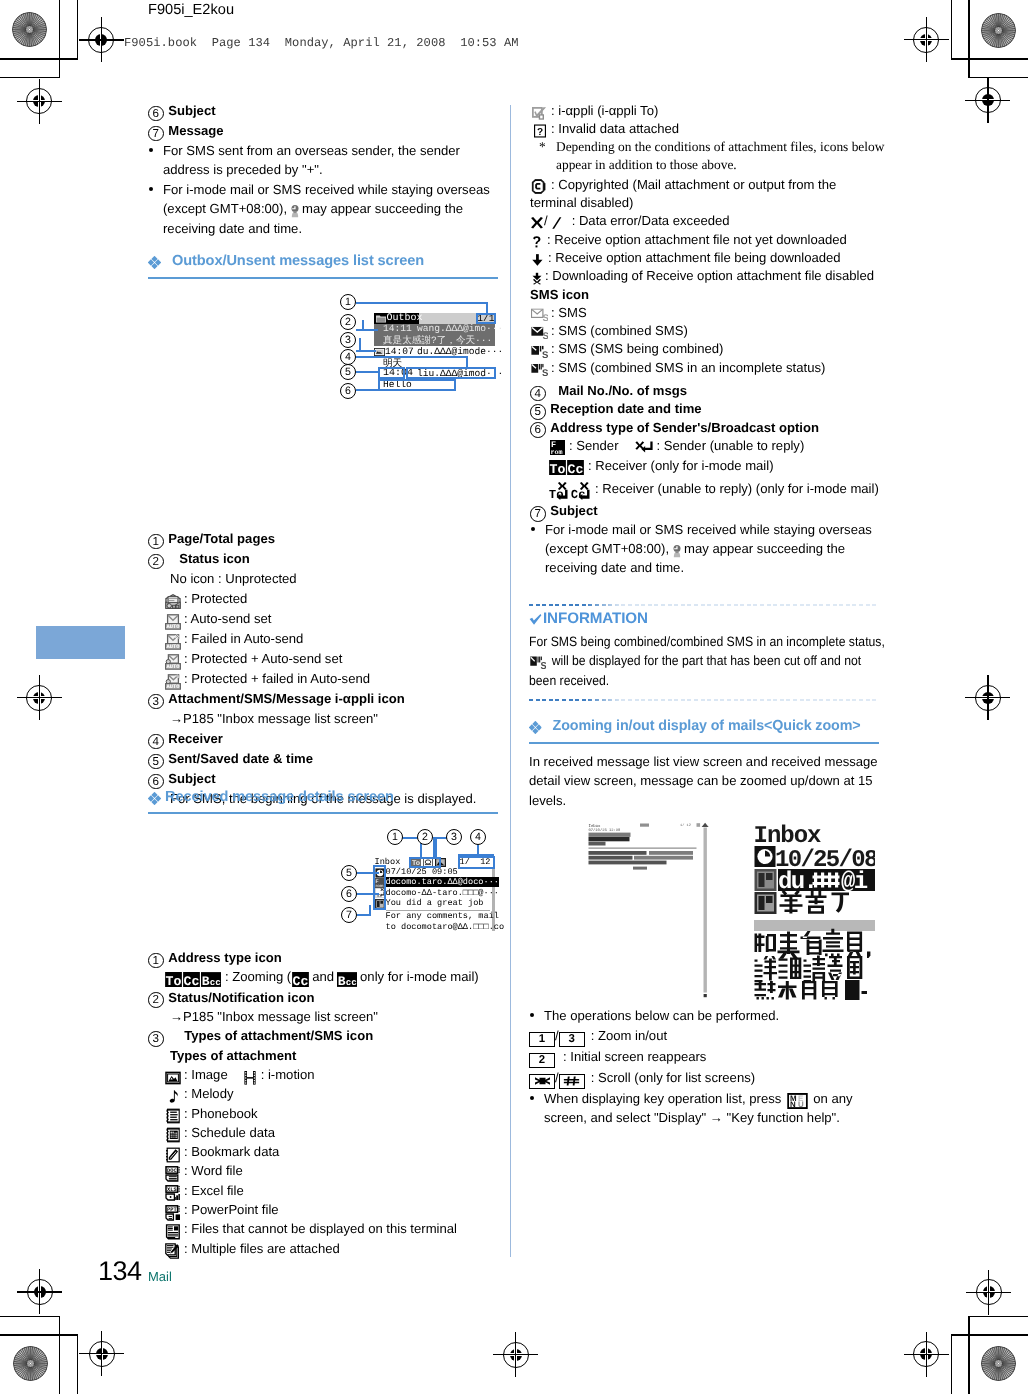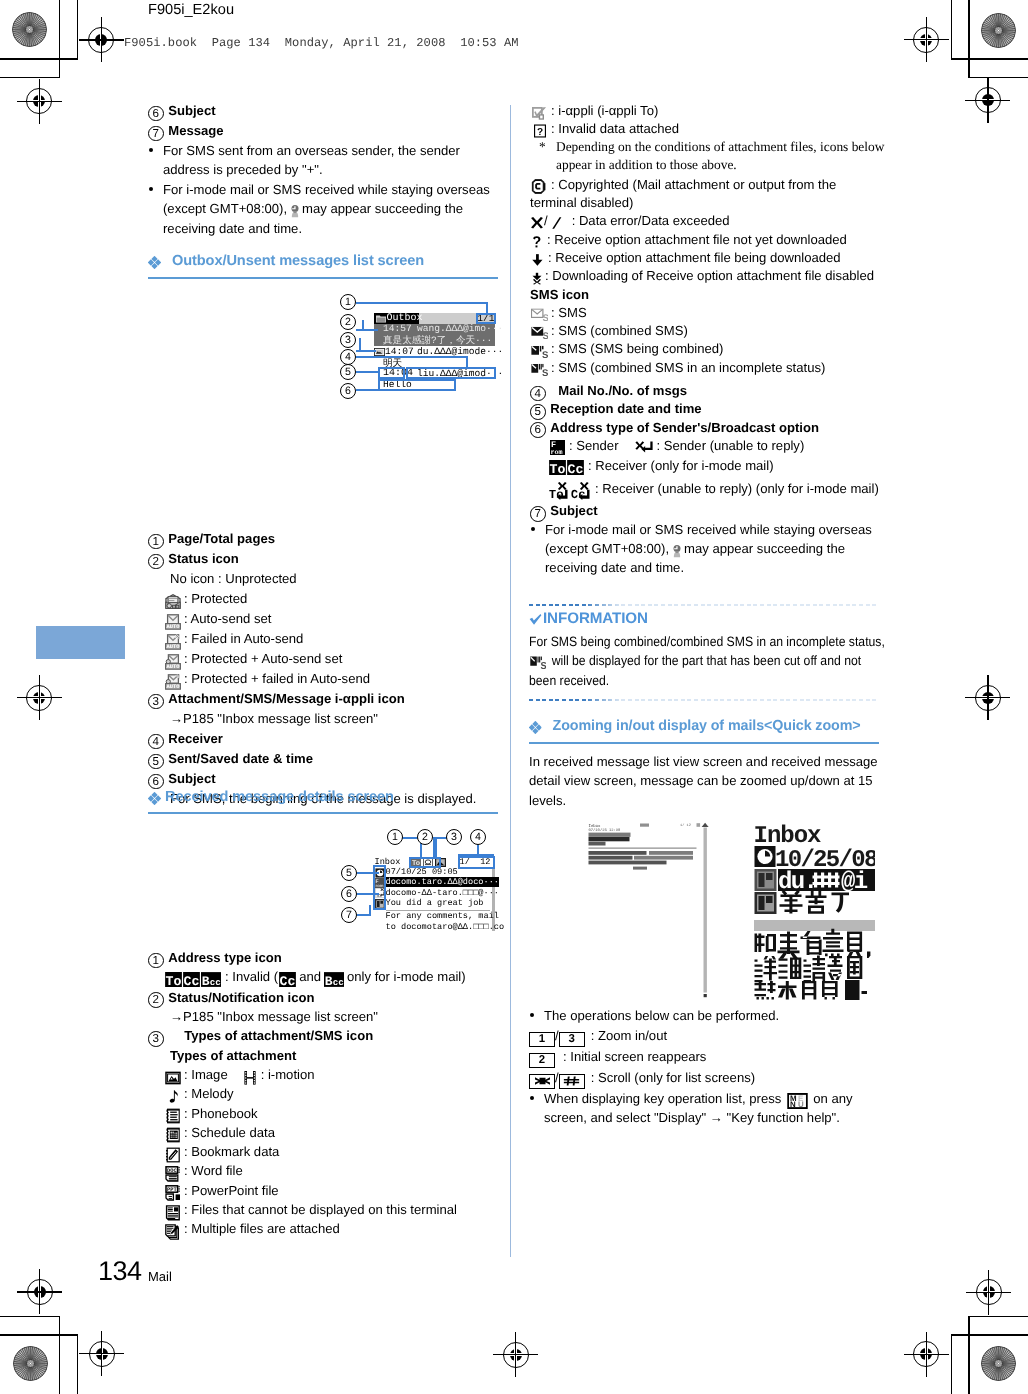--- a/index.html
+++ b/index.html
@@ -21,21 +21,21 @@
   .regmark .cv{position:absolute;left:22px;top:15.5px;width:1.2px;height:14px;background:#000;}
   .regmark .ch{position:absolute;top:22px;left:15.5px;height:1.2px;width:14px;background:#000;}
   .cropline{position:absolute;background:#000;}
   
   .rosette{position:absolute;width:35px;height:35px;border-radius:50%;overflow:hidden;}
   
   .ttl{font-size:14.6px;letter-spacing:0;}
   .hdrfile{font-family:"Liberation Mono",monospace;font-size:12.1px;color:#3a3a3a;letter-spacing:0.05px;}
   .body{font-size:13.1px;line-height:19.4px;}
   .bold{font-weight:bold;}
-  .blue{color:#000000;}
+  .blue{color:#0f766e;}
   .sec{color:#5b9bd5;font-weight:bold;font-size:14.6px;letter-spacing:-0.1px;}
   .secrule{position:absolute;height:1.6px;background:#5b9bd5;}
   .numc{display:inline-block;width:15.6px;height:15.6px;border:1.1px solid #000;border-radius:50%;
      font-size:11.6px;line-height:14px;text-align:center;vertical-align:-1.6px;box-sizing:border-box;
      font-weight:normal;font-family:"Liberation Sans",sans-serif;}
   .dot{display:inline-block;width:4.4px;height:4.4px;border-radius:50%;background:#000;vertical-align:3.5px;}
   .serif{font-family:"Liberation Serif",serif;}
   
   .lcd{position:absolute;font-family:"Liberation Mono",monospace;background:#fff;white-space:nowrap;}
   .lcd span,.lcd div{white-space:nowrap;}
@@ -969,21 +969,21 @@
     <div style="position:absolute;left:0;top:0;width:121px;height:10.5px;background:#cdcdcd;"></div>
     <div style="position:absolute;left:0;top:0;width:45px;height:10.5px;background:#000;"></div>
     <svg class="ic" width="10" height="8" viewBox="0 0 10 8" style="position:absolute;left:1.5px;top:1.5px;">
         <path fill="#d3d3d3" d="M0 0.4 h3.8 l0.8 1 h5.4 v6.2 h-10 z"></path>
         <path fill="#8e8e8e" d="M0.7 2.6 h8.6 v4.3 h-8.6 z"></path>
       </svg>
     <div style="position:absolute;left:12.5px;top:-0.5px;color:#fff;font-size:10px;line-height:11px;">Outbox</div>
     <div style="position:absolute;right:0.5px;top:-0.5px;font-size:9.6px;line-height:11px;color:#000;">1/1</div>
 
     <div style="position:absolute;left:0;top:10.5px;width:121px;height:22.5px;background:#6e6e6e;color:#e5e5e5;">
-      <span style="position:absolute;left:9px;top:-0.5px;font-size:9.6px;">14:57</span>
+      <span style="position:absolute;left:9px;top:-0.5px;font-size:9.6px;">14:11</span>
       <span style="position:absolute;left:43px;top:-0.5px;font-size:9.6px;">wang.ΔΔΔ@imo···</span>
       <span class="cjk" style="position:absolute;left:9px;top:10.5px;font-size:9.6px;">真是太感謝?了，今天···</span>
     </div>
     <div style="position:absolute;left:0;top:33px;width:121px;height:22.5px;">
       <svg class="ic" width="11" height="8" viewBox="0 0 11 8" style="position:absolute;left:0;top:2px;">
           <rect x="0.4" y="0.4" width="10.2" height="7.2" fill="#fff" stroke="#222" stroke-width="0.9"></rect>
           <rect x="1.6" y="1.6" width="7.8" height="4.8" fill="#cacaca"></rect>
           <path fill="#222" d="M1.9 5.8 L3.7 3.2 L5 4.6 L5.9 3.7 L8.4 5.8 Z"></path>
         </svg>
       <span style="position:absolute;left:11px;top:-0.5px;font-size:9.6px;">14:07</span>
@@ -1005,21 +1005,21 @@
   <div class="callout" style="left:0;top:91px;">6</div>
 </div>
 
 <div class="abs body nowrap" style="left:148px;top:498px;width:352px;">
   <div style="height:20px;margin-top:31px;">
     <span class="numc">1</span>
     <span class="bold" style="margin-left:1px;">Page/Total pages</span>
   </div>
   <div style="height:20px;">
     <span class="numc">2</span>
-    <span class="bold" style="margin-left:1px;">Status icon</span>
+    <span class="bold" style="margin-left:12px;">Status icon</span>
   </div>
   <div style="padding-left:22px;height:20px;">No icon : Unprotected</div>
   <div style="padding-left:17px;height:20px;">
     <svg class="ic" width="16" height="16" style="margin:0 3px -4px 0;">
         <use href="#i-protected"></use>
       </svg><span>: Protected</span>
   </div>
   <div style="padding-left:17px;height:20px;">
     <svg class="ic" width="16" height="16" style="margin:0 3px -4px 0;">
         <use href="#i-autosend"></use>
@@ -1157,21 +1157,21 @@
     <span class="numc">1</span>
     <span class="bold" style="margin-left:1px;">Address type icon</span>
   </div>
   <div style="padding-left:17px;height:20.5px;">
     <svg class="ic" width="17" height="15" viewBox="0 0 19 17" style="margin:0 1px -3px 0;">
         <use href="#i-to"></use>
       </svg><svg class="ic" width="17" height="15" viewBox="0 0 19 17" style="margin:0 1px -3px 0;">
         <use href="#i-cc"></use>
       </svg><svg class="ic" width="20" height="15" viewBox="0 0 23 17" style="margin:0 4px -3px 0;">
         <use href="#i-bcc"></use>
-      </svg><span>: Invalid (</span><svg class="ic" width="17" height="15" viewBox="0 0 19 17" style="margin:0 3px -3px 1px;">
+      </svg><span>: Zooming (</span><svg class="ic" width="17" height="15" viewBox="0 0 19 17" style="margin:0 3px -3px 1px;">
         <use href="#i-cc"></use>
       </svg><span>and</span><svg class="ic" width="20" height="15" viewBox="0 0 23 17" style="margin:0 3px -3px 3px;">
         <use href="#i-bcc"></use>
       </svg><span>only for i-mode mail)</span>
   </div>
   <div style="height:19.3px;">
     <span class="numc">2</span>
     <span class="bold" style="margin-left:1px;">Status/Notification icon</span>
   </div>
   <div style="padding-left:22px;height:19.3px;">→P185 "Inbox message list screen"</div>
@@ -1205,20 +1205,25 @@
   </div>
   <div style="padding-left:17px;height:19.3px;">
     <svg class="ic" width="16" height="16" style="margin:0 3px -4px 0;">
         <use href="#i-bookmark"></use>
       </svg><span>: Bookmark data</span>
   </div>
   <div style="padding-left:17px;height:19.3px;">
     <svg class="ic" width="16" height="16" style="margin:0 3px -4px 0;">
         <use href="#i-word"></use>
       </svg><span>: Word file</span>
+  </div>
+  <div style="padding-left:17px;height:19.3px;">
+    <svg class="ic" width="16" height="16" style="margin:0 3px -4px 0;">
+        <use href="#i-excel"></use>
+      </svg><span>: Excel file</span>
   </div>
   <div style="padding-left:17px;height:19.3px;">
     <svg class="ic" width="16" height="16" style="margin:0 3px -4px 0;">
         <use href="#i-ppt"></use>
       </svg><span>: PowerPoint file</span>
   </div>
   <div style="padding-left:17px;height:19.3px;">
     <svg class="ic" width="16" height="16" style="margin:0 3px -4px 0;">
         <use href="#i-undisplayable"></use>
       </svg><span>: Files that cannot be displayed on this terminal</span>

